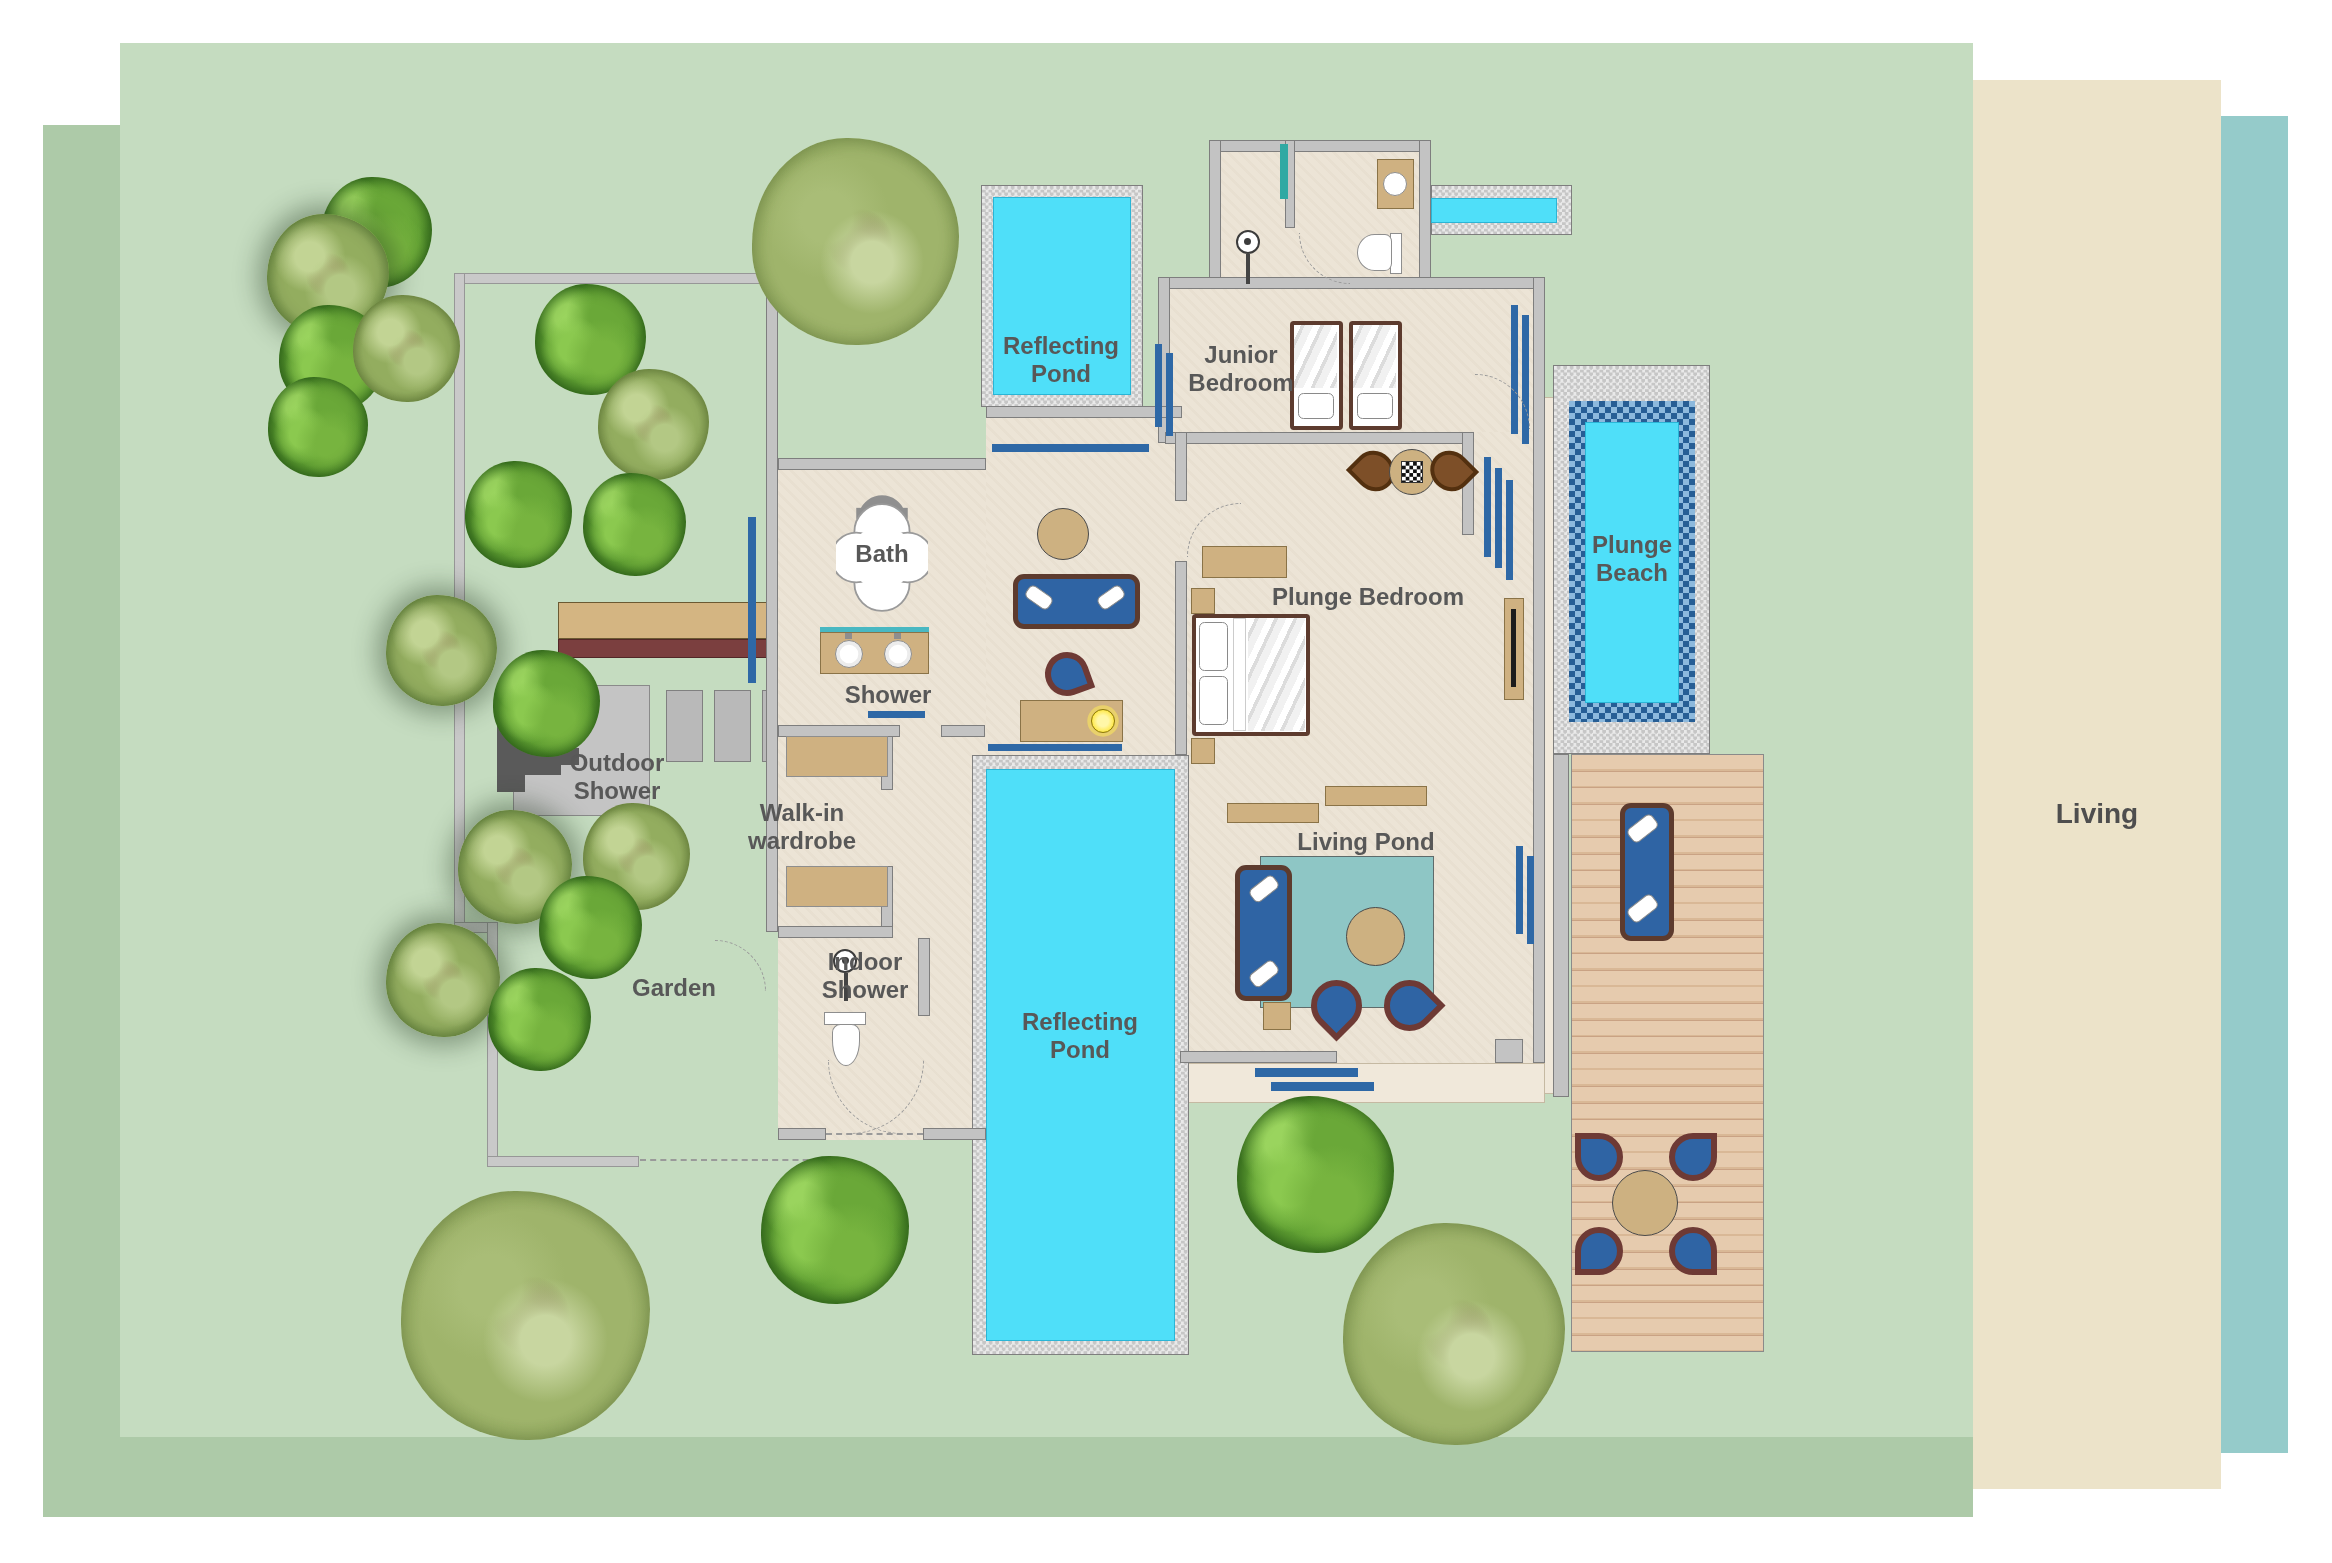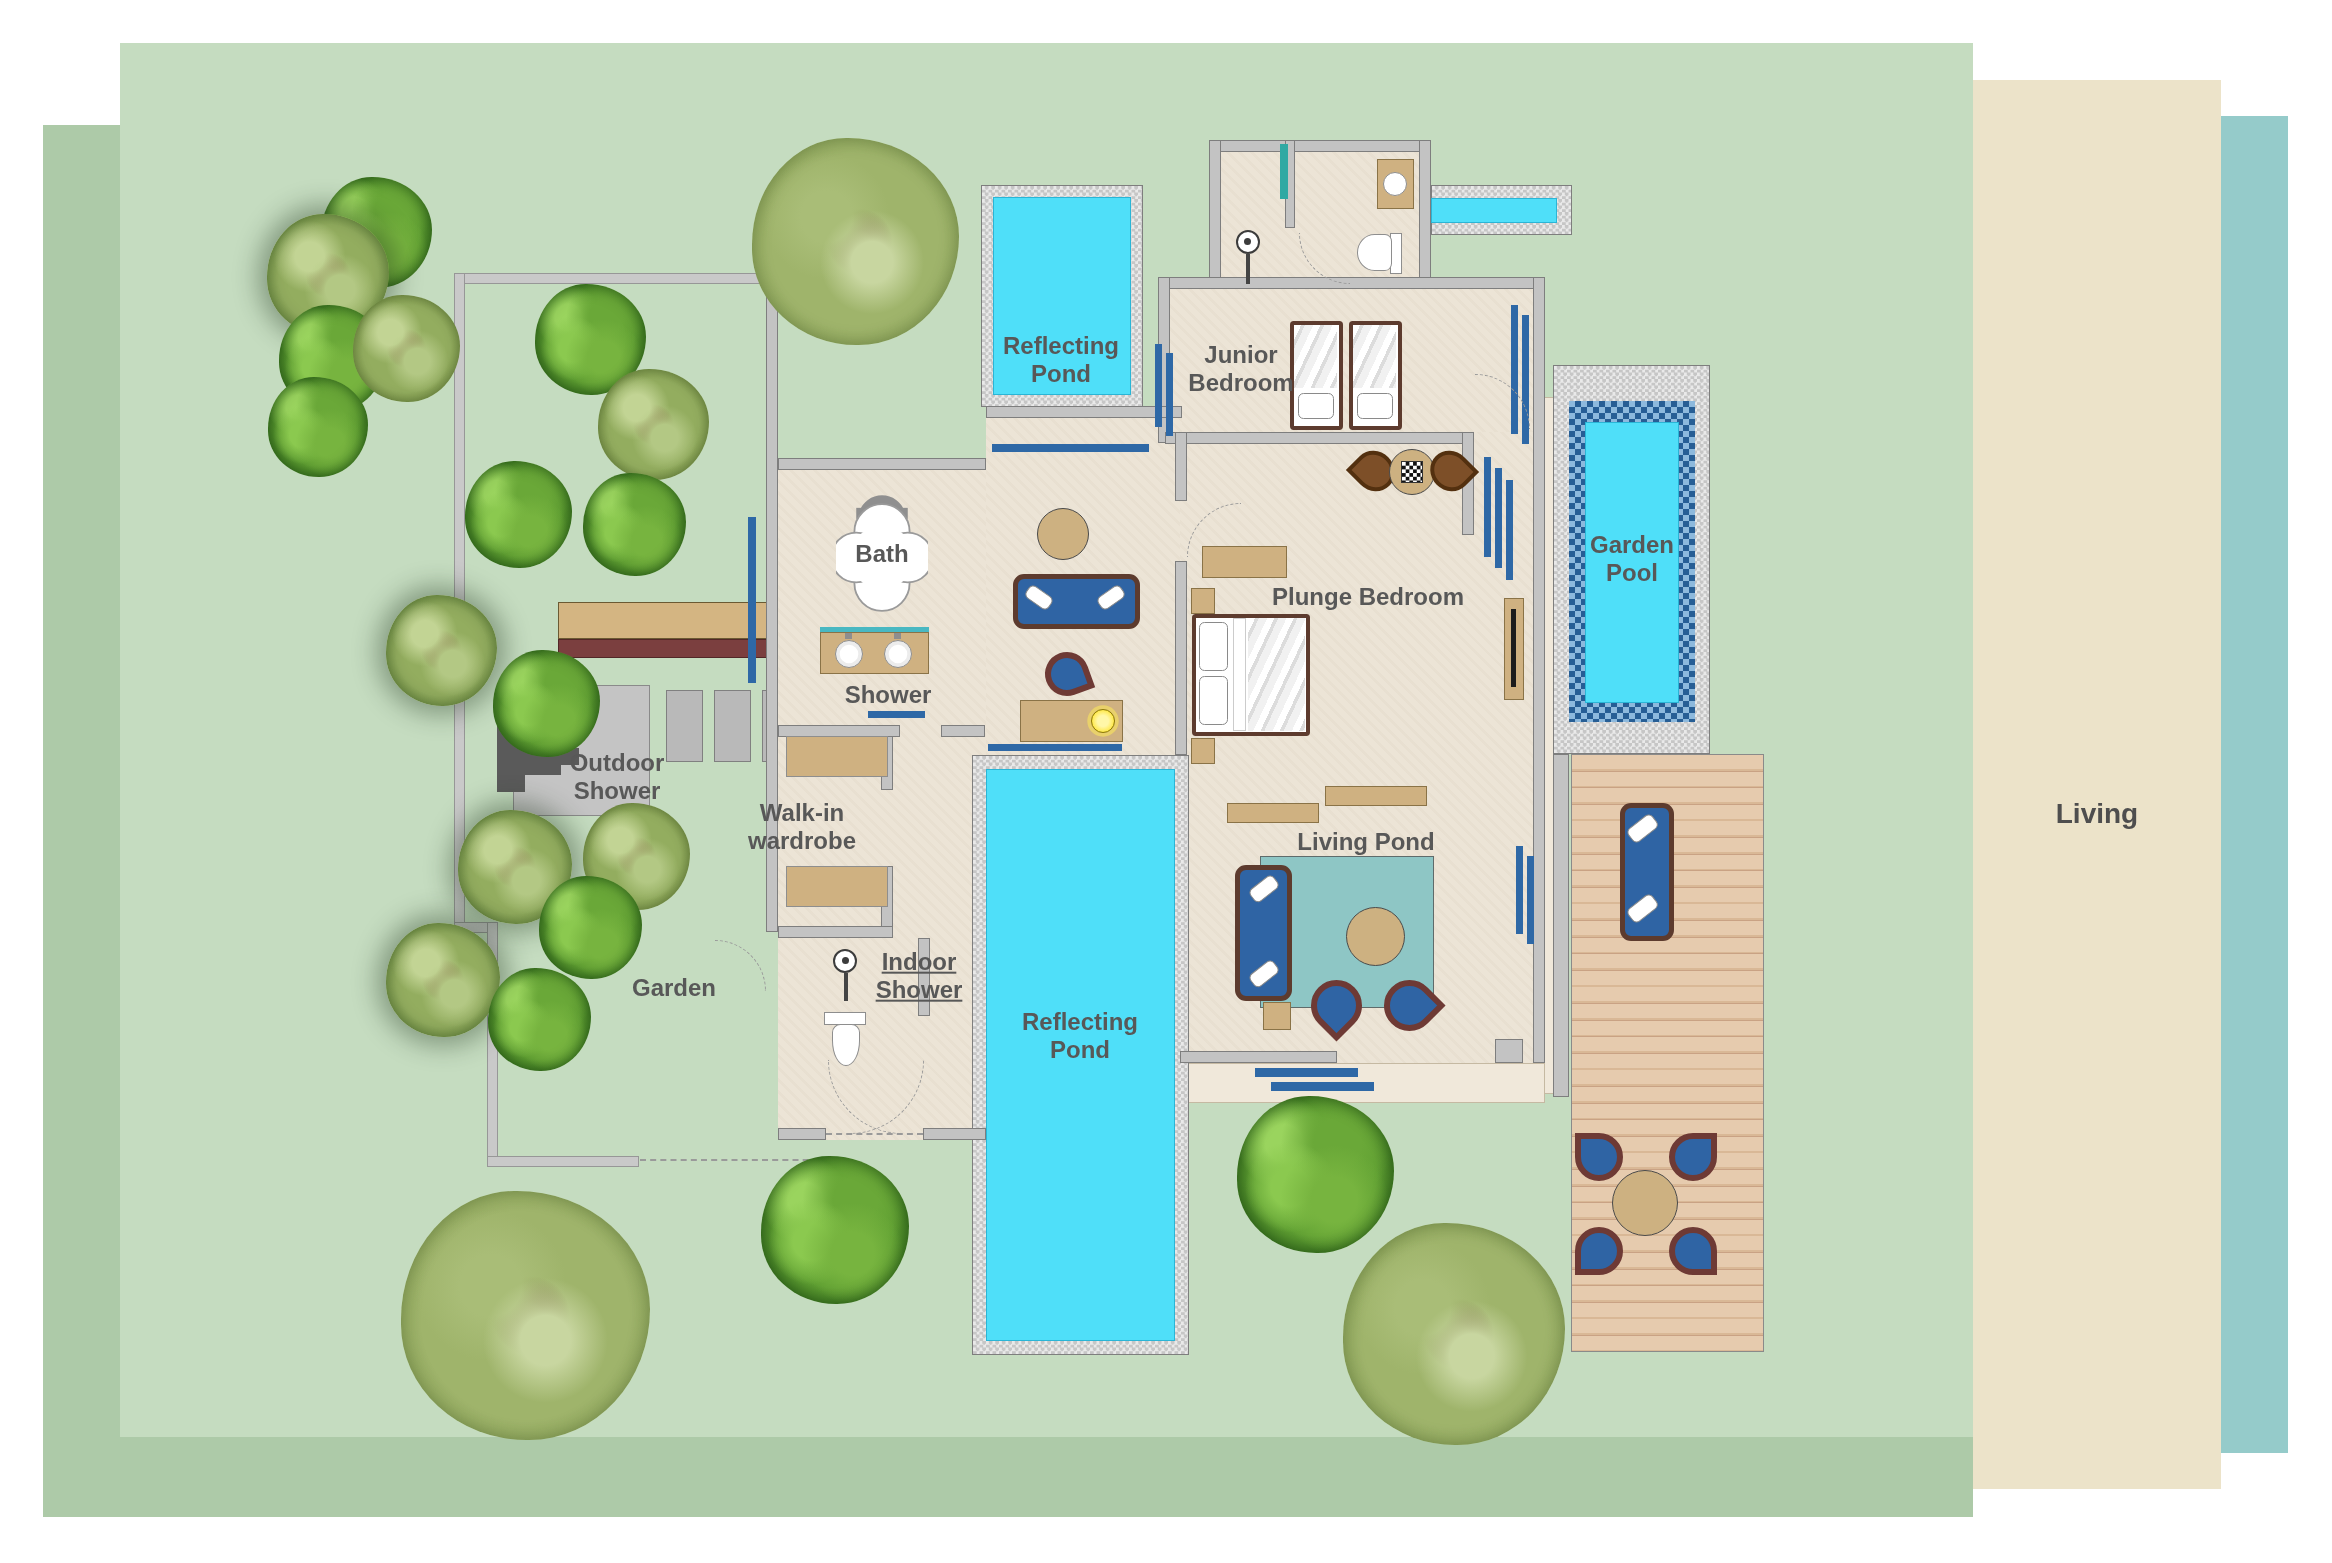--- a/index.html
+++ b/index.html
@@ -281,22 +281,22 @@
   <div class="abs tree tree-bush" style="left:761px;top:1156px;width:148px;height:148px;"></div>
   <div class="abs tree tree-bush" style="left:1237px;top:1096px;width:157px;height:157px;"></div>
   <div class="abs tree tree-spiky" style="left:1343px;top:1223px;width:222px;height:222px;"></div>
 
   <div class="lbl" style="left:1061px;top:360px;width:157px;">Reflecting Pond</div>
   <div class="lbl" style="left:1241px;top:369px;width:138px;">Junior Bedroom</div>
   <div class="lbl" style="left:882px;top:554px;width:92px;">Bath</div>
   <div class="lbl" style="left:888px;top:695px;width:120px;">Shower</div>
   <div class="lbl" style="left:617px;top:777px;width:157px;">Outdoor Shower</div>
   <div class="lbl" style="left:802px;top:827px;width:138px;">Walk-in wardrobe</div>
-  <div class="lbl" style="left:919px;top:976px;width:115px;text-decoration:underline;">Indoor Shower</div>
+  <div class="lbl" style="left:865px;top:976px;width:115px;">Indoor Shower</div>
   <div class="lbl" style="left:674px;top:988px;width:138px;">Garden</div>
   <div class="lbl" style="left:1080px;top:1036px;width:157px;">Reflecting Pond</div>
   <div class="lbl" style="left:1368px;top:597px;width:277px;">Plunge Bedroom</div>
   <div class="lbl" style="left:1366px;top:842px;width:222px;">Living Pond</div>
-  <div class="lbl" style="left:1632px;top:559px;width:102px;">Garden Pool</div>
+  <div class="lbl" style="left:1632px;top:559px;width:102px;">Plunge Beach</div>
   <div class="lbl lbl-beach" style="left:2097px;top:814px;width:138px;">Living</div>
 
 </div>
 
 
 </body></html>

